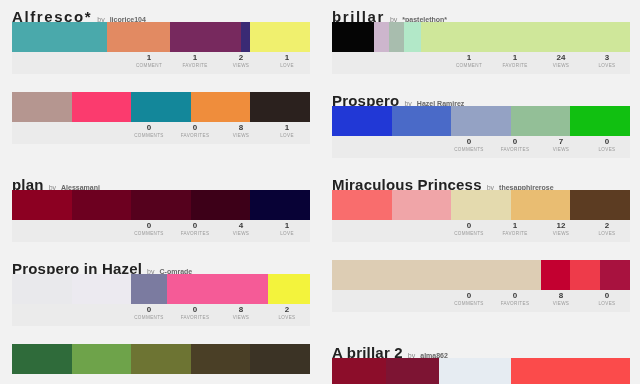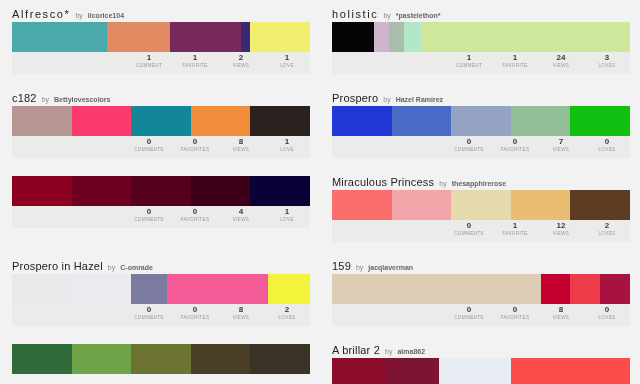--- a/index.html
+++ b/index.html
@@ -21,22 +21,22 @@
   .card-head {
     display: flex;
     align-items: baseline;
     gap: 5px;
     height: 14px;
     padding-bottom: 2px;
     white-space: nowrap;
     overflow: hidden;
   }
   .card-title {
-    font-size: 11px;
-    font-weight: normal;
+    font-size: 15px;
+    font-weight: bold;
     color: #222222;
     letter-spacing: 0.2px;
   }
   .card-title.spaced { letter-spacing: 1.6px; }
   .by-word {
     font-size: 7px;
     color: #8a8a8a;
     font-weight: normal;
   }
   .card-author {
@@ -113,21 +113,21 @@
         </div>
         <div class="stat">
           <span class="stat-num">1</span>
           <span class="stat-label">LOVE</span>
         </div>
       </div>
       <div class="card-gap"></div>
     </div>
     <div class="card">
       <div class="card-head">
-        <span class="card-title spaced">holistic</span>
+        <span class="card-title spaced">brillar</span>
         <span class="by-word">by</span>
         <span class="card-author">*pastelethon*</span>
       </div>
       <div class="swatch-strip">
         <div class="swatch" style="background: rgb(5, 5, 5); flex: 14 0 auto;"></div>
         <div class="swatch" style="background: rgb(205, 182, 205); flex: 5 0 auto;"></div>
         <div class="swatch" style="background: rgb(168, 189, 174); flex: 5 0 auto;"></div>
         <div class="swatch" style="background: rgb(178, 232, 200); flex: 6 0 auto;"></div>
         <div class="swatch" style="background: rgb(207, 231, 154); flex: 70 0 auto;"></div>
       </div>
@@ -145,25 +145,20 @@
           <span class="stat-label">VIEWS</span>
         </div>
         <div class="stat">
           <span class="stat-num">3</span>
           <span class="stat-label">LOVES</span>
         </div>
       </div>
       <div class="card-gap"></div>
     </div>
     <div class="card">
-      <div class="card-head">
-        <span class="card-title">c182</span>
-        <span class="by-word">by</span>
-        <span class="card-author">Bettylovescolors</span>
-      </div>
       <div class="swatch-strip">
         <div class="swatch" style="background: rgb(181, 150, 144); flex: 20 0 auto;"></div>
         <div class="swatch" style="background: rgb(251, 59, 110); flex: 20 0 auto;"></div>
         <div class="swatch" style="background: rgb(19, 135, 154); flex: 20 0 auto;"></div>
         <div class="swatch" style="background: rgb(239, 141, 60); flex: 20 0 auto;"></div>
         <div class="swatch" style="background: rgb(43, 33, 30); flex: 20 0 auto;"></div>
       </div>
       <div class="stats-bar">
         <div class="stat">
           <span class="stat-num">0</span>
@@ -211,20 +206,25 @@
           <span class="stat-label">VIEWS</span>
         </div>
         <div class="stat">
           <span class="stat-num">0</span>
           <span class="stat-label">LOVES</span>
         </div>
       </div>
       <div class="card-gap"></div>
     </div>
     <div class="card">
+      <div class="card-head">
+        <span class="card-title">plan</span>
+        <span class="by-word">by</span>
+        <span class="card-author">Alessamani</span>
+      </div>
       <div class="swatch-strip">
         <div class="swatch" style="background: rgb(140, 0, 34); flex: 20 0 auto;"></div>
         <div class="swatch" style="background: rgb(109, 0, 32); flex: 20 0 auto;"></div>
         <div class="swatch" style="background: rgb(85, 1, 29); flex: 20 0 auto;"></div>
         <div class="swatch" style="background: rgb(61, 0, 24); flex: 20 0 auto;"></div>
         <div class="swatch" style="background: rgb(8, 2, 54); flex: 20 0 auto;"></div>
       </div>
       <div class="stats-bar">
         <div class="stat">
           <span class="stat-num">0</span>
@@ -305,25 +305,20 @@
           <span class="stat-label">VIEWS</span>
         </div>
         <div class="stat">
           <span class="stat-num">2</span>
           <span class="stat-label">LOVES</span>
         </div>
       </div>
       <div class="card-gap"></div>
     </div>
     <div class="card">
-      <div class="card-head">
-        <span class="card-title">159</span>
-        <span class="by-word">by</span>
-        <span class="card-author">jacqlaverman</span>
-      </div>
       <div class="swatch-strip">
         <div class="swatch" style="background: rgb(221, 205, 180); flex: 40 0 auto;"></div>
         <div class="swatch" style="background: rgb(221, 205, 180); flex: 30 0 auto;"></div>
         <div class="swatch" style="background: rgb(195, 0, 48); flex: 10 0 auto;"></div>
         <div class="swatch" style="background: rgb(238, 59, 74); flex: 10 0 auto;"></div>
         <div class="swatch" style="background: rgb(168, 18, 63); flex: 10 0 auto;"></div>
       </div>
       <div class="stats-bar">
         <div class="stat">
           <span class="stat-num">0</span>

